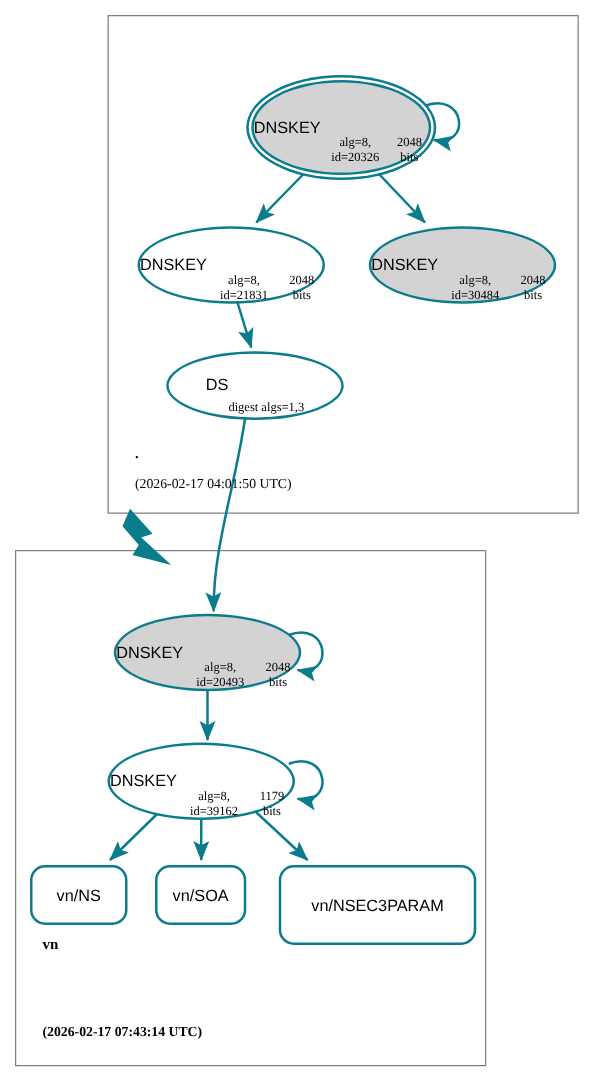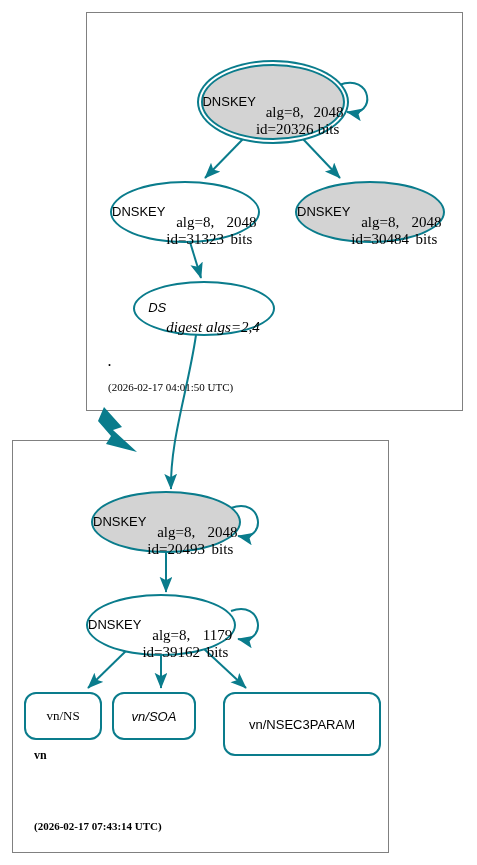--- a/index.html
+++ b/index.html
@@ -71,21 +71,21 @@
   .node-ellipse.dbl {
     box-shadow: 0 0 0 2px #ffffff, 0 0 0 4px #0a7c8c;
   }
   .n-title {
     font-family: "Liberation Sans", sans-serif;
     font-size: 13px;
     color: #000000;
   }
   .n-sub {
     font-family: "Liberation Serif", serif;
-    font-size: 15px;
+    font-size: 10px;
     color: #000000;
     margin-top: 37px;
   }
 
   
   .node-rr {
     position: absolute;
     box-sizing: border-box;
     border: 2px solid #0a7c8c;
     border-radius: 12px;
@@ -141,55 +141,55 @@
   </svg>
 
   <div class="node-ellipse filled dbl" id="node-root-ksk" style="left:201px; top:64px; width:144px; height:76px;">
     <div class="n-title">DNSKEY</div>
     <div class="n-sub">alg=8, id=20326</div>
     <div class="n-sub">2048 bits</div>
   </div>
 
   <div class="node-ellipse" id="node-root-zsk-21831" style="left:110px; top:181px; width:150px; height:62px;">
     <div class="n-title">DNSKEY</div>
-    <div class="n-sub">alg=8, id=31323</div>
+    <div class="n-sub">alg=8, id=21831</div>
     <div class="n-sub">2048 bits</div>
   </div>
 
   <div class="node-ellipse filled" id="node-root-key-38696" style="left:295px; top:181px; width:150px; height:62px;">
     <div class="n-title">DNSKEY</div>
     <div class="n-sub">alg=8, id=30484</div>
     <div class="n-sub">2048 bits</div>
   </div>
 
-  <div class="node-ellipse" id="node-root-ds" style="left:133px; top:281px; width:142px; height:55px;font-style:italic;">
+  <div class="node-ellipse" id="node-root-ds" style="left:133px; top:281px; width:142px; height:55px;">
     <div class="n-title">DS</div>
-    <div class="n-sub">digest algs=2,4</div>
+    <div class="n-sub">digest algs=1,3</div>
   </div>
 
   <div class="zone-label" id="zone-root-label">.</div>
   <div class="zone-time" id="zone-root-time">(2026-02-17 04:01:50 UTC)</div>
 
   <div class="node-ellipse filled" id="node-vn-ksk" style="left:91px; top:491px; width:150px; height:62px;">
     <div class="n-title">DNSKEY</div>
     <div class="n-sub">alg=8, id=20493</div>
     <div class="n-sub">2048 bits</div>
   </div>
 
   <div class="node-ellipse" id="node-vn-zsk" style="left:86px; top:594px; width:150px; height:62px;">
     <div class="n-title">DNSKEY</div>
     <div class="n-sub">alg=8, id=39162</div>
     <div class="n-sub">1179 bits</div>
   </div>
 
-  <div class="node-rr" id="node-vn-ns" style="left:24px; top:692px; width:78px; height:48px;font-family:Liberation Serif, serif;">
+  <div class="node-rr" id="node-vn-ns" style="left:24px; top:692px; width:78px; height:48px;">
     <span>vn/NS</span>
   </div>
 
-  <div class="node-rr" id="node-vn-soa" style="left:112px; top:692px; width:84px; height:48px;font-style:italic;">
+  <div class="node-rr" id="node-vn-soa" style="left:124px; top:692px; width:73px; height:48px;">
     <span>vn/SOA</span>
   </div>
 
   <div class="node-rr" id="node-vn-nsec3param" style="left:223px; top:692px; width:158px; height:64px;">
     <span>vn/NSEC3PARAM</span>
   </div>
 
   <div class="zone-label" id="zone-vn-label">vn</div>
   <div class="zone-time" id="zone-vn-time">(2026-02-17 07:43:14 UTC)</div>
 

